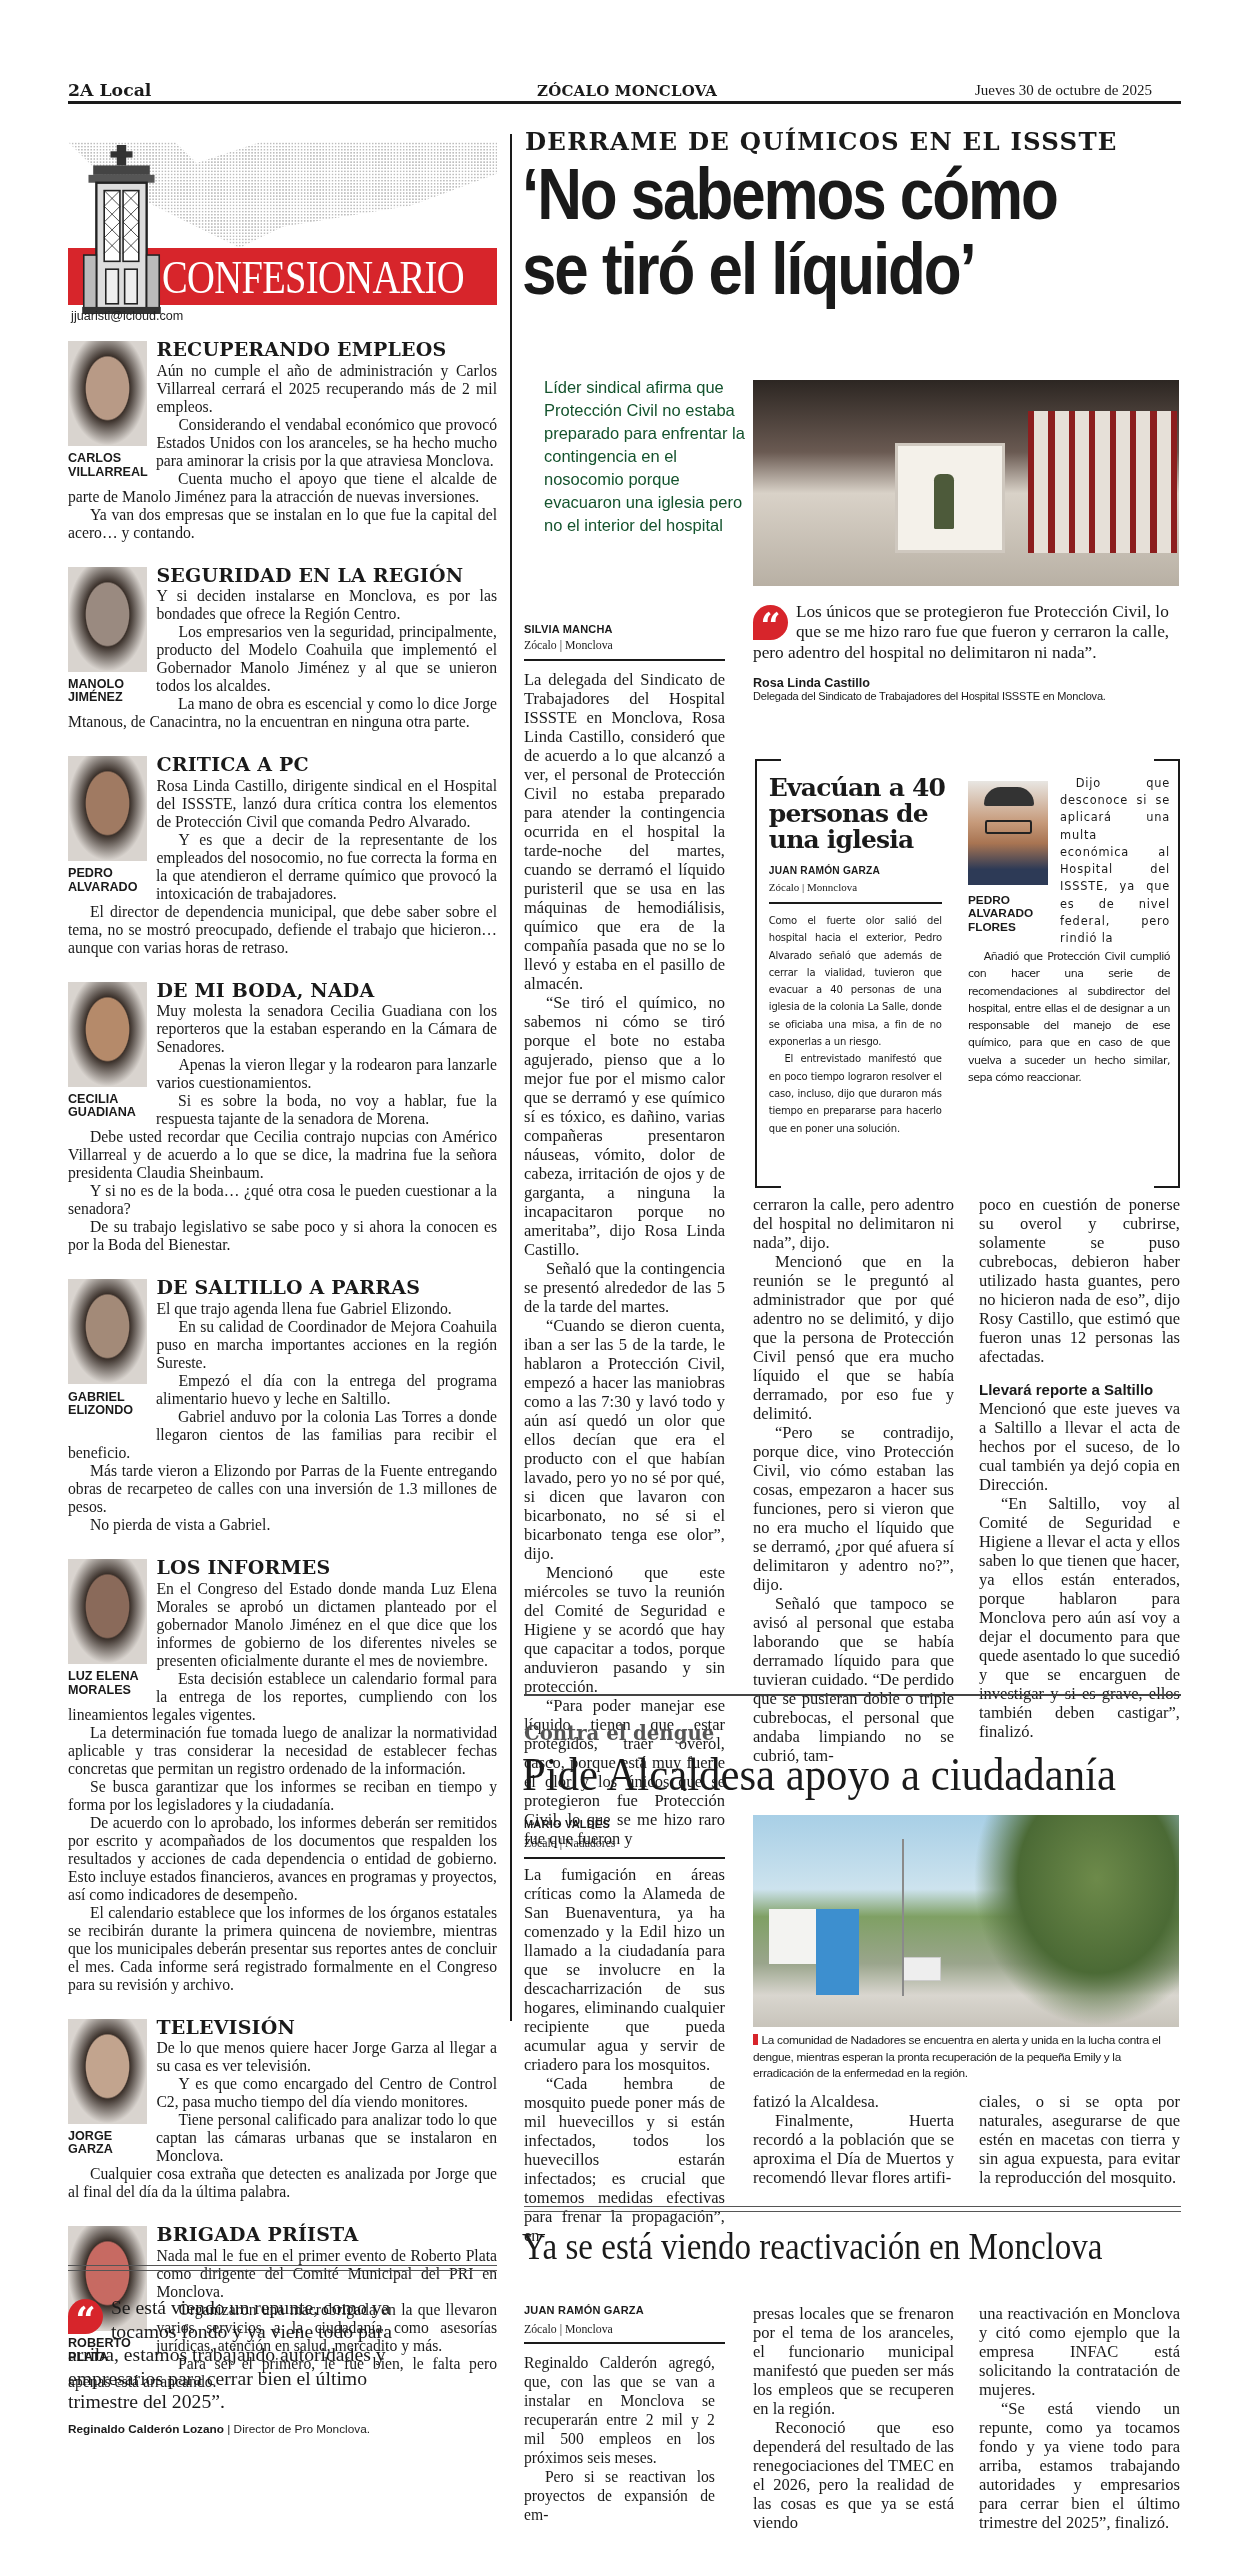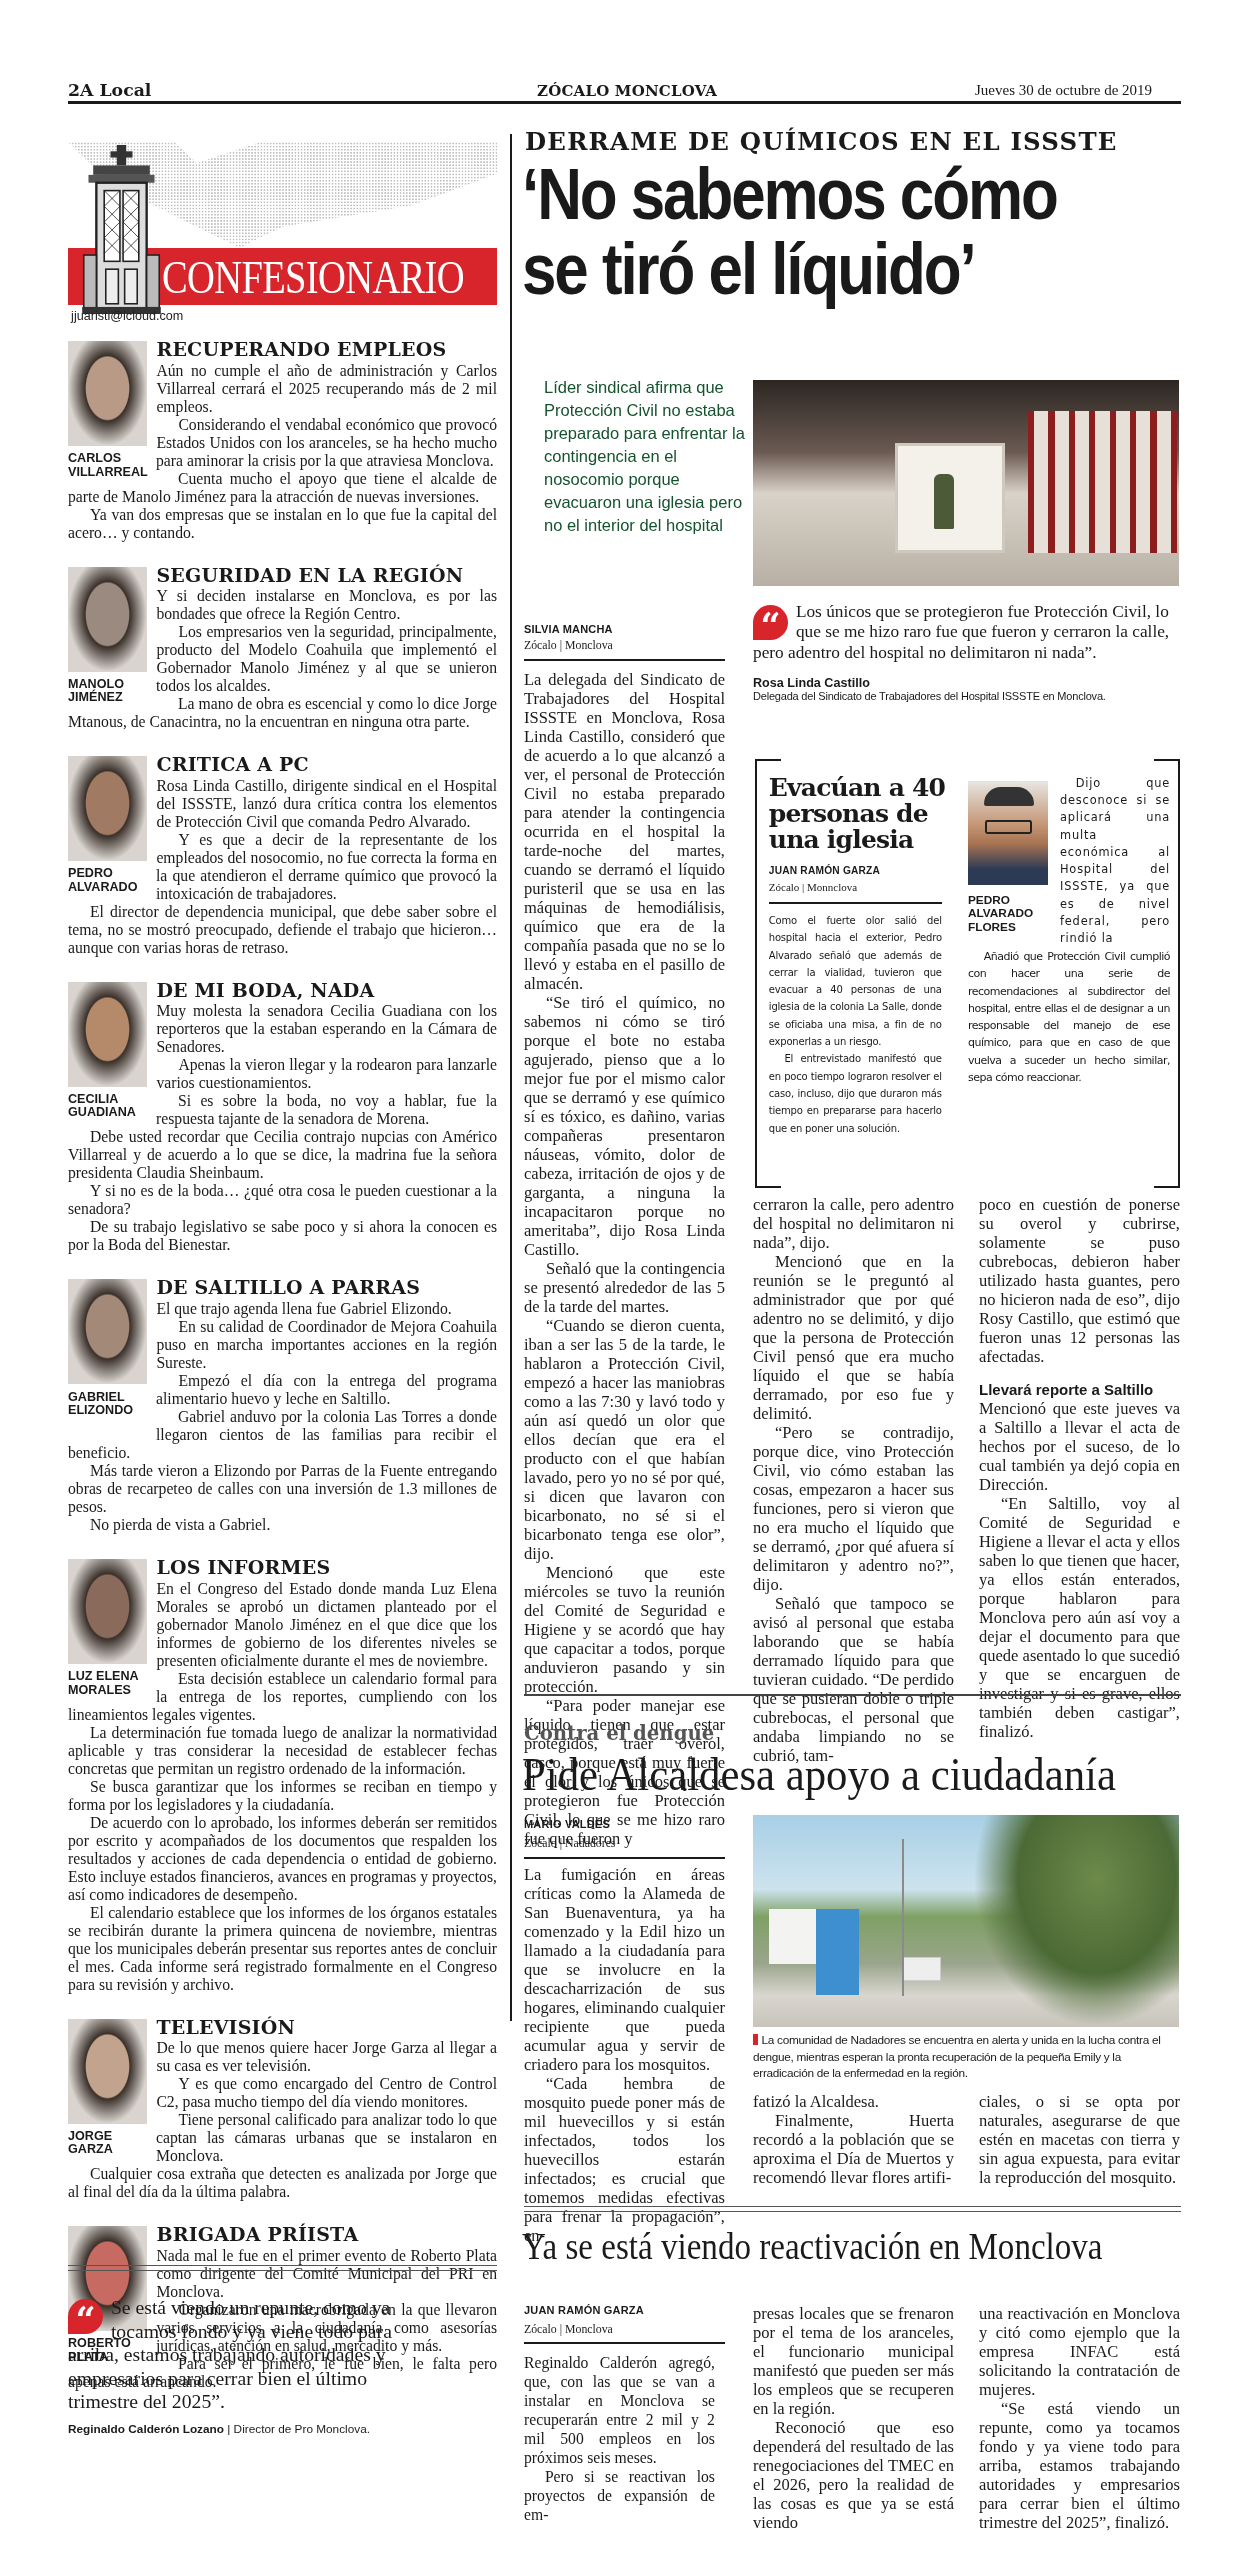--- a/index.html
+++ b/index.html
@@ -17,21 +17,21 @@
 .dateline{font-family:"Liberation Serif",serif;font-size:11.8px}
 .quote-mark{width:35px;height:35px;border-radius:50% 50% 50% 0;background:#d7252b;color:#fff;font-family:"DejaVu Serif",serif;font-weight:bold;font-size:35px;line-height:41px;text-align:center;float:left;margin:3.1px 7.9px 0 0}
 .colrule{background:#1a1a1a;width:1.6px}
 .dbl{border-top:1.6px solid #555;border-bottom:1.6px solid #555;height:6.3px}
 </style>
 </head>
 <body>
 
 <div class="abs hdr" style="left:68px;top:80px">2A Local</div>
 <div class="abs hdr" style="left:537px;top:82px;font-size:15px;letter-spacing:0.2px">ZÓCALO MONCLOVA</div>
-<div class="abs" style="left:975px;top:82px;font-family:'Liberation Serif',serif;font-size:15px">Jueves 30 de octubre de 2019</div>
+<div class="abs" style="left:975px;top:82px;font-family:'Liberation Serif',serif;font-size:15px">Jueves 30 de octubre de 2025</div>
 <div class="abs rule" style="left:68px;top:101px;width:1113px;height:3.1px"></div>
 
 <div class="abs" style="left:68px;top:134px;width:429px;height:197px">
 
   <div class="abs" style="left:0;top:7.9px;width:429px;height:106px;background-image:radial-gradient(#888 0.6px,transparent 0.8px);background-size:3.1px 3.1px;opacity:0.55;clip-path:polygon(0 0,25% 0,30% 20%,45% 0,100% 0,100% 30%,80% 60%,50% 80%,40% 100%,30% 80%,20% 60%,10% 40%)"></div>
 
   <div class="abs" style="left:0;top:114px;width:429px;height:57px;background:#d7252b"></div>
   <div class="abs" style="left:94px;top:115px;font-family:'Liberation Serif',serif;font-size:47px;line-height:57px;color:#fff;letter-spacing:-0.8px;transform:scaleX(0.82);transform-origin:left">CONFESIONARIO</div>
 
   <div class="abs" style="left:14px;top:11px;width:79px;height:169px">

